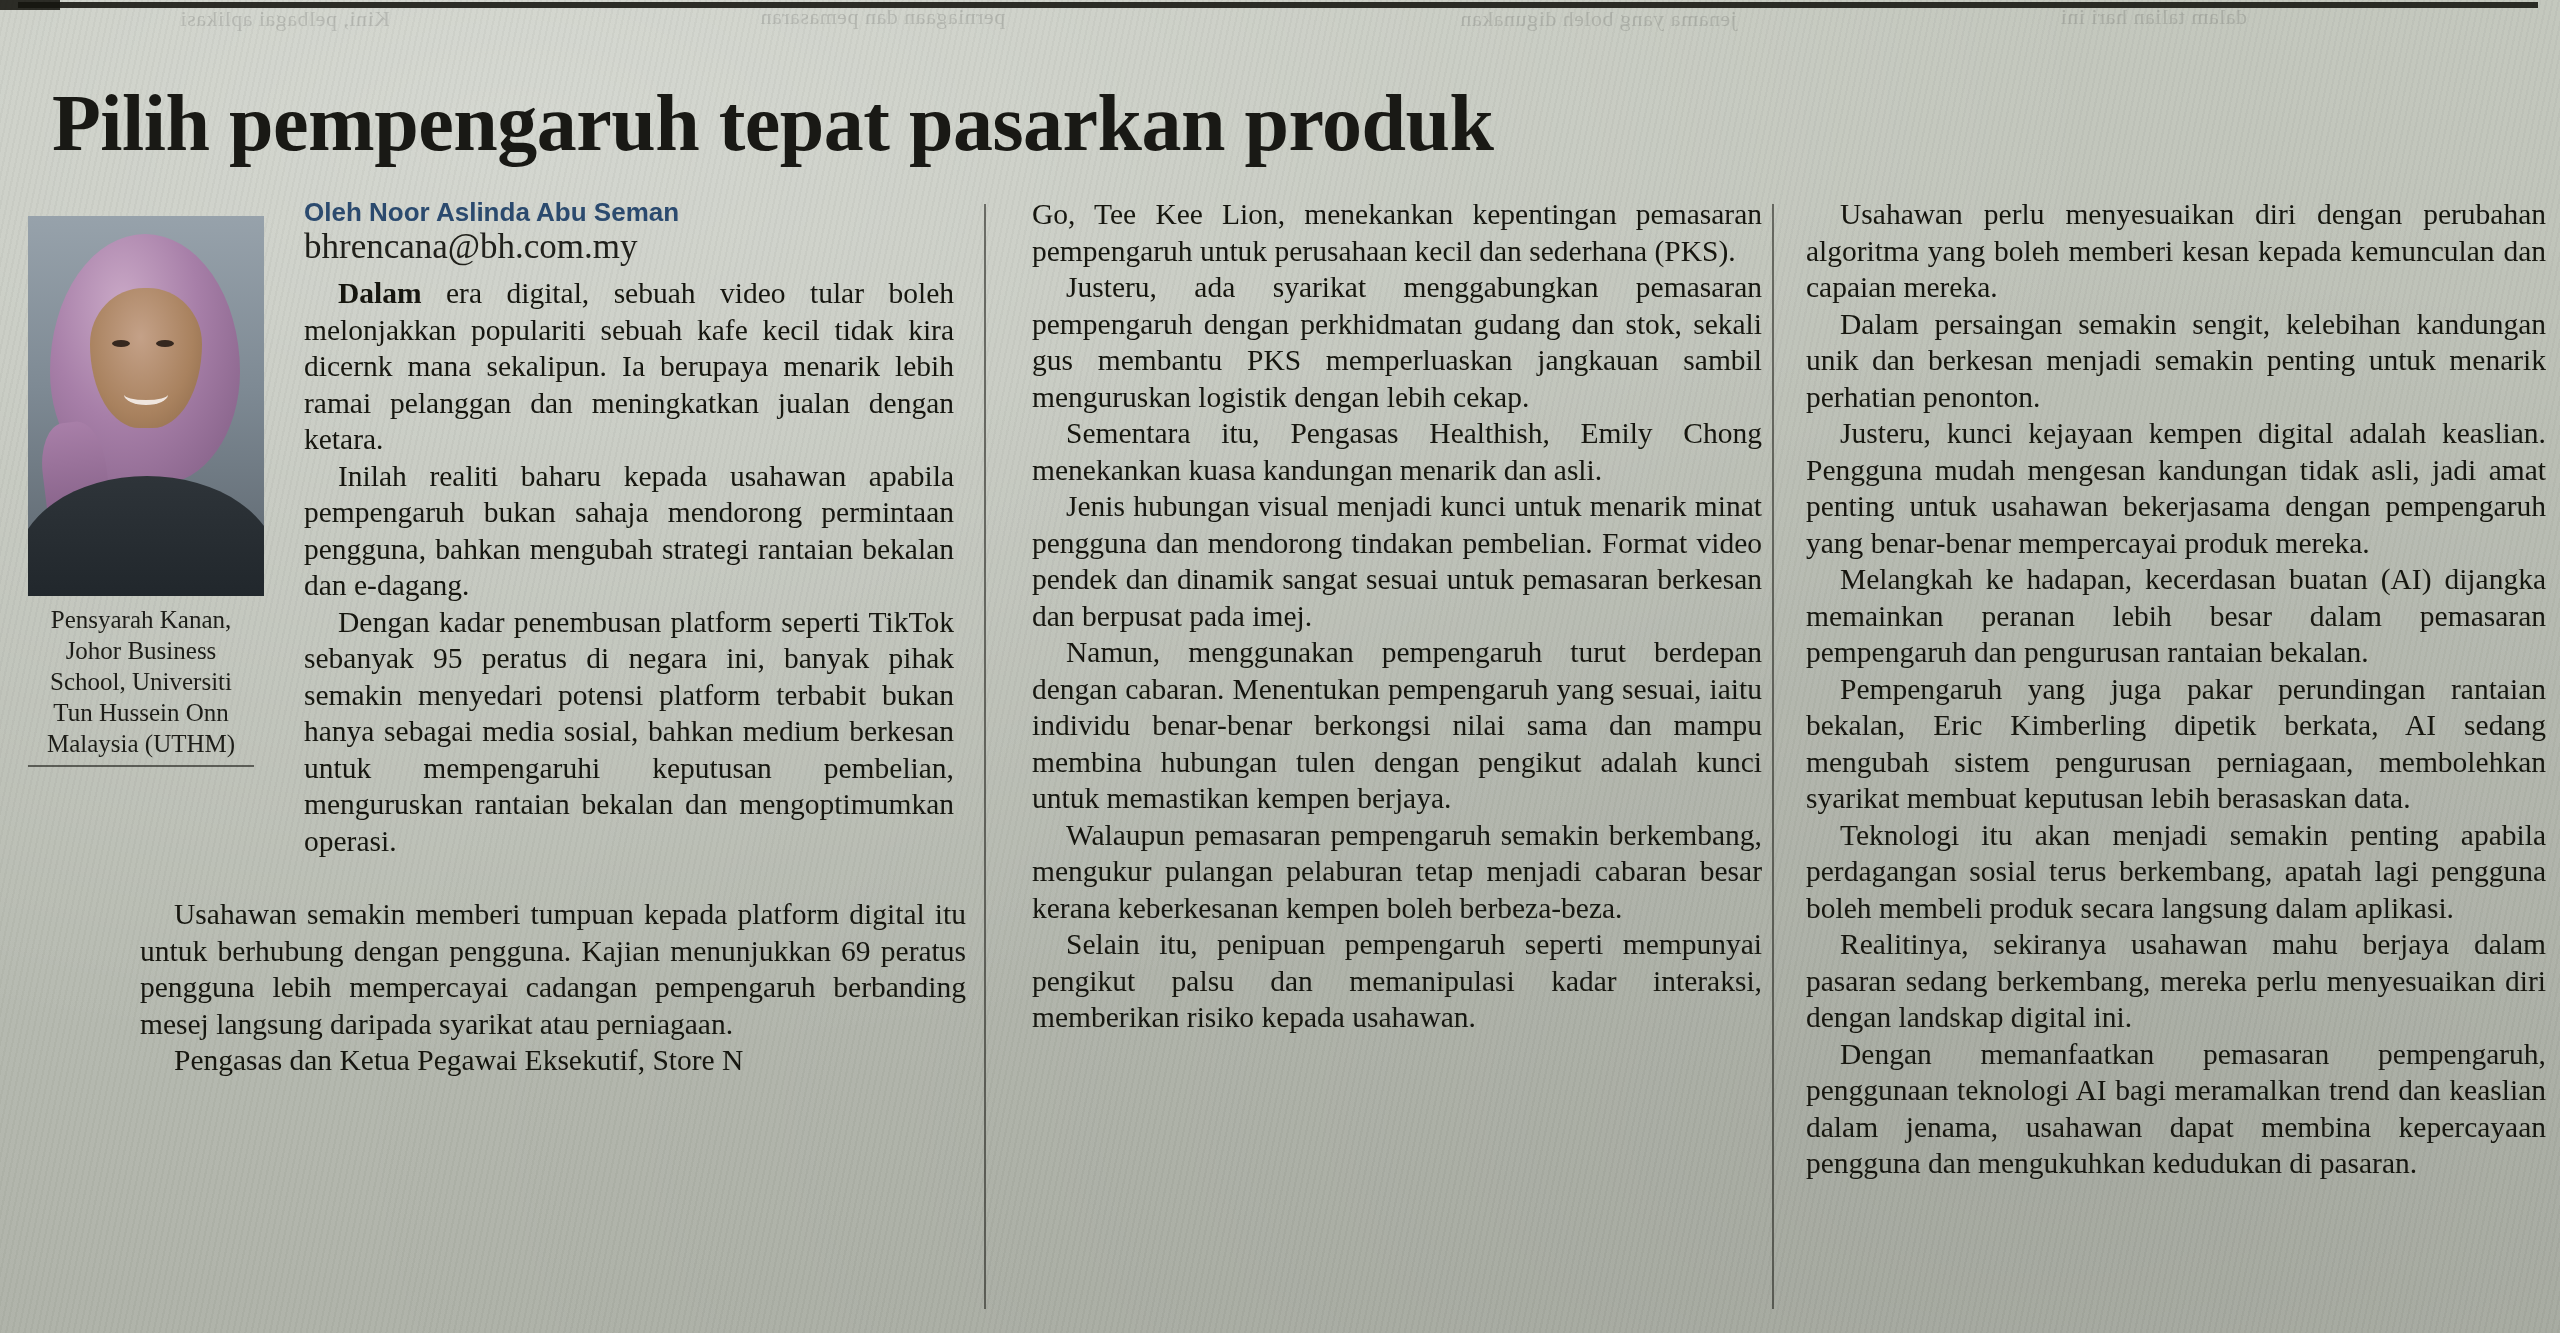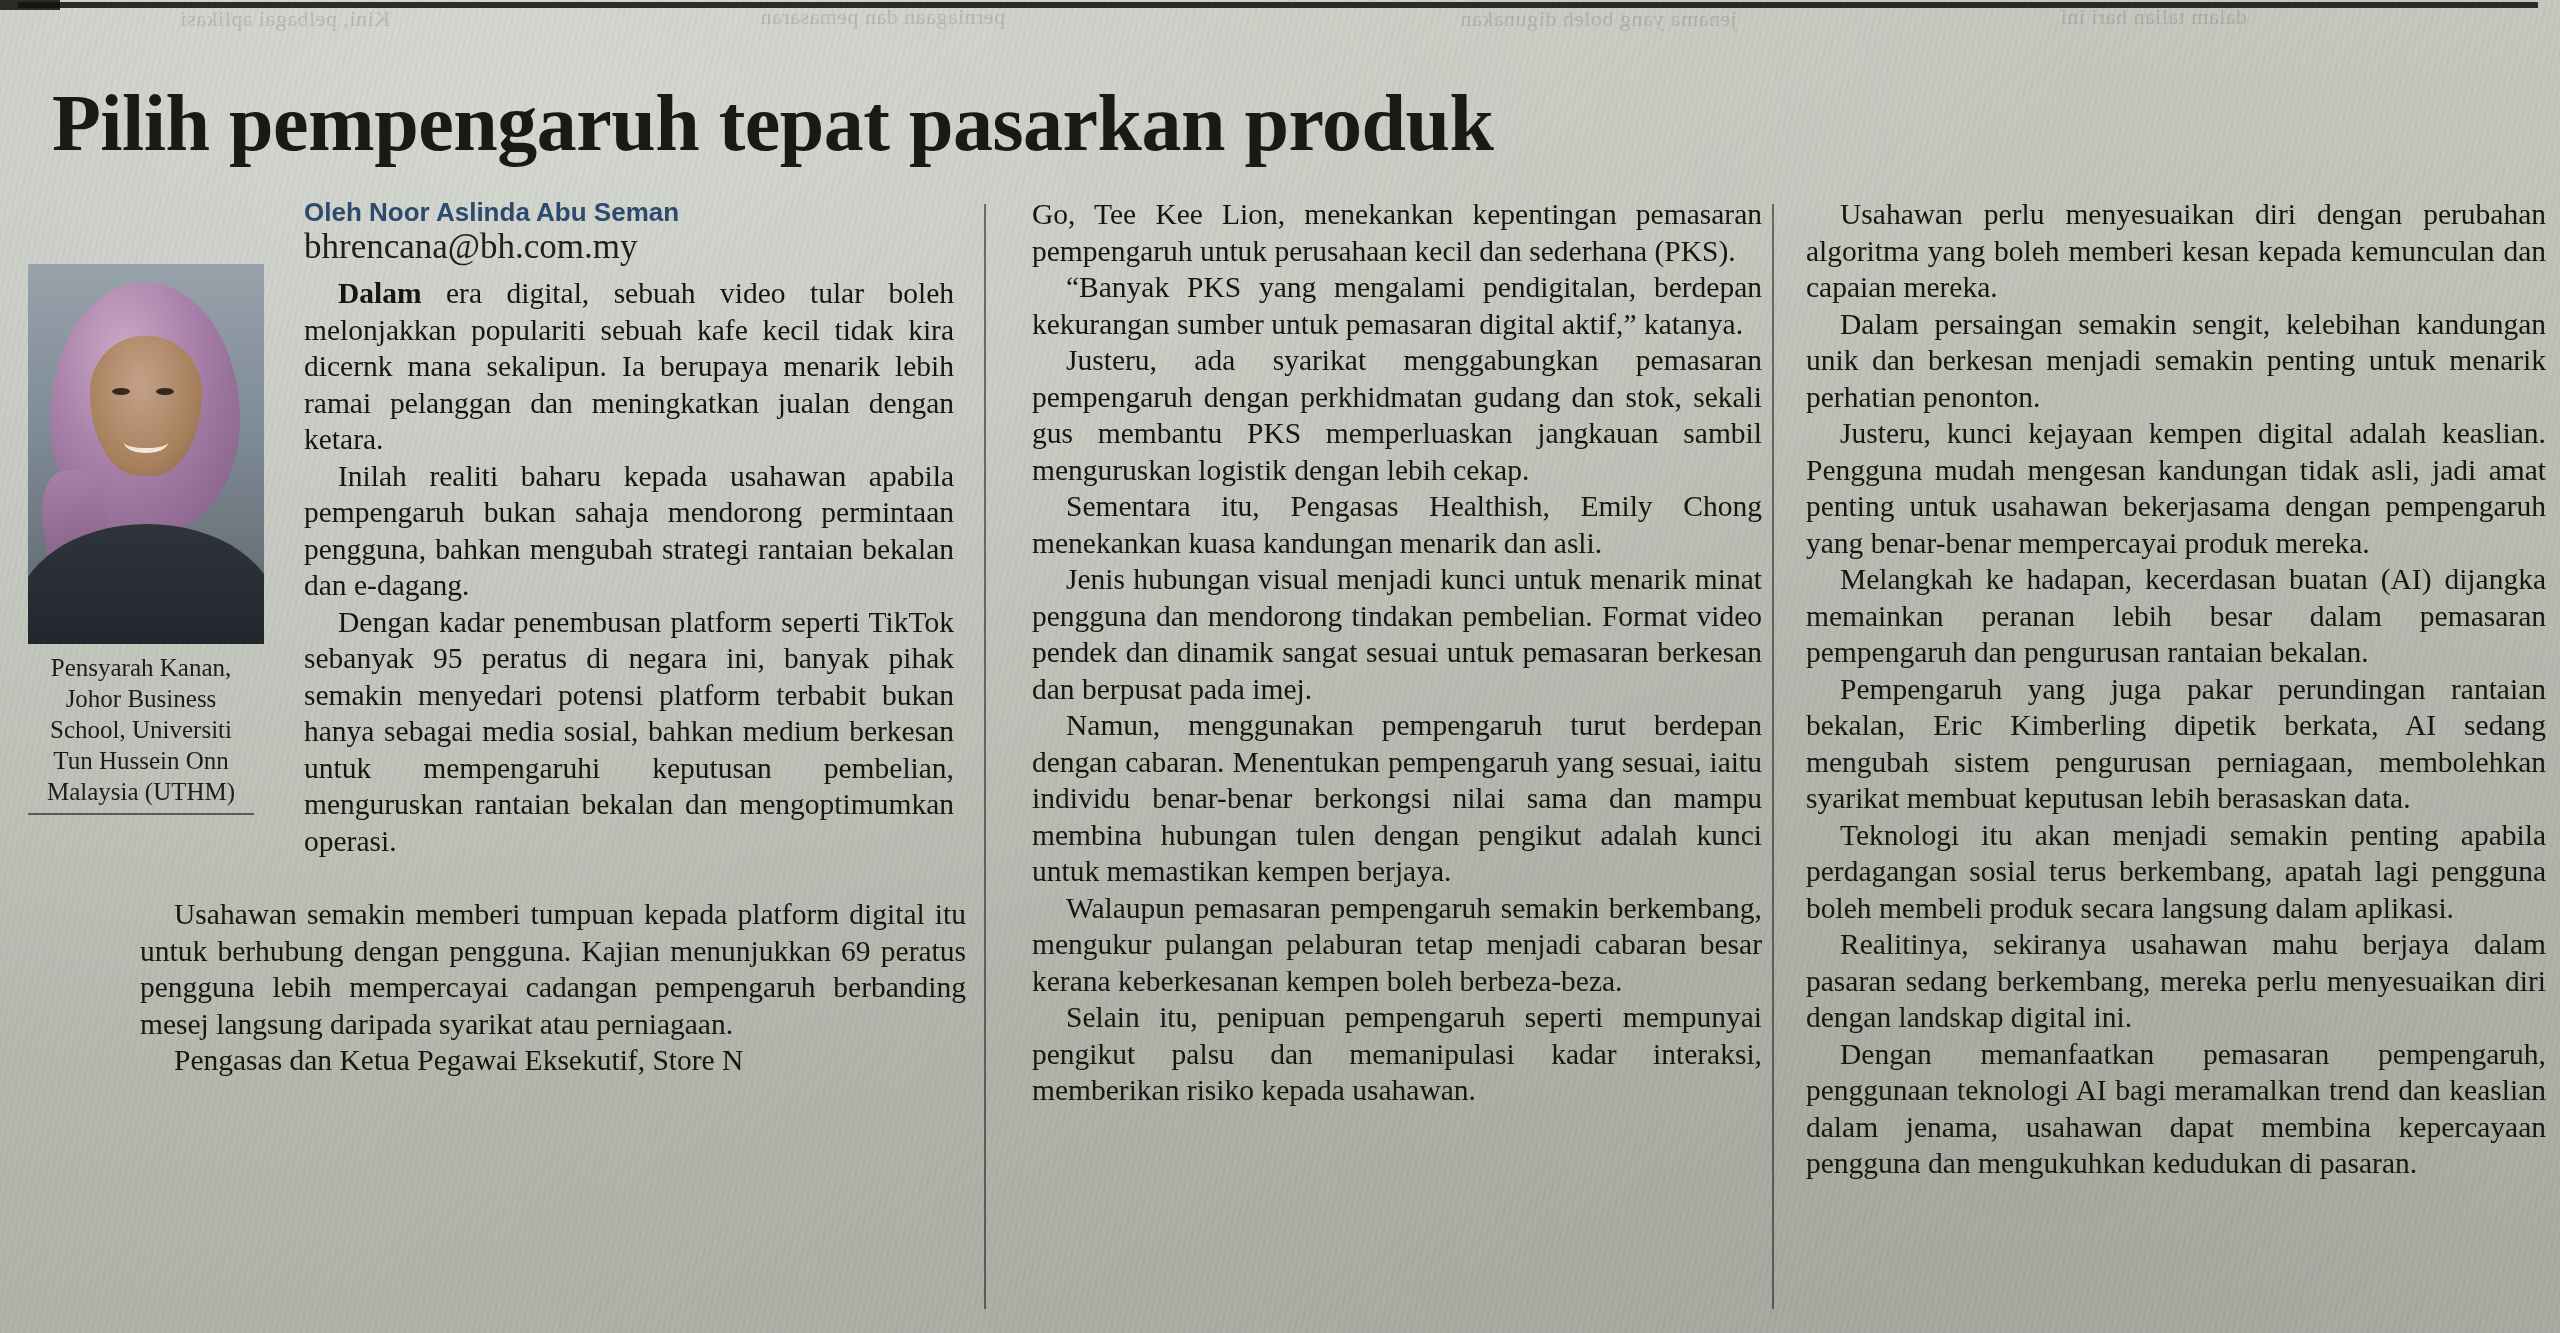--- a/index.html
+++ b/index.html
@@ -97,21 +97,20 @@
   }
   .col-rule.r1 { left: 956px; }
   .col-rule.r2 { left: 1744px; }
 
   
   .photo-wrap {
     position: absolute;
     left: 0px;
     top: 20px;
     width: 236px;
-    margin-top: 48px;
   }
   .photo {
     position: relative;
     width: 236px;
     height: 380px;
     overflow: hidden;
     background: linear-gradient(180deg, #8e9aa4 0%, #6e7a86 40%, #4c545c 100%);
   }
   
   .ph-bg {
@@ -254,21 +253,20 @@
       <div style="height:0;"></div>
     </div>
 
     <div class="col" style="left:112px; top:700px; width:826px;">
       <p class="para">Usahawan semakin memberi tumpuan kepada platform digital itu untuk berhubung dengan pengguna. Kajian menunjukkan 69 peratus pengguna lebih mempercayai cadangan pempengaruh berbanding mesej langsung daripada syarikat atau perniagaan.</p>
       <p class="para">Pengasas dan Ketua Pegawai Eksekutif, Store N</p>
     </div>
 
     <div class="col col2">
       <p class="para noindent">Go, Tee Kee Lion, menekankan kepentingan pemasaran pempengaruh untuk perusahaan kecil dan sederhana (PKS).</p>
-      <p class="para">“Banyak PKS yang mengalami pendigitalan, berdepan kekurangan sumber untuk pemasaran digital aktif,” katanya.</p>
       <p class="para">Justeru, ada syarikat menggabungkan pemasaran pempengaruh dengan perkhidmatan gudang dan stok, sekali gus membantu PKS memperluaskan jangkauan sambil menguruskan logistik dengan lebih cekap.</p>
       <p class="para">Sementara itu, Pengasas Healthish, Emily Chong menekankan kuasa kandungan menarik dan asli.</p>
       <p class="para">Jenis hubungan visual menjadi kunci untuk menarik minat pengguna dan mendorong tindakan pembelian. Format video pendek dan dinamik sangat sesuai untuk pemasaran berkesan dan berpusat pada imej.</p>
       <p class="para">Namun, menggunakan pempengaruh turut berdepan dengan cabaran. Menentukan pempengaruh yang sesuai, iaitu individu benar-benar berkongsi nilai sama dan mampu membina hubungan tulen dengan pengikut adalah kunci untuk memastikan kempen berjaya.</p>
       <p class="para">Walaupun pemasaran pempengaruh semakin berkembang, mengukur pulangan pelaburan tetap menjadi cabaran besar kerana keberkesanan kempen boleh berbeza-beza.</p>
       <p class="para">Selain itu, penipuan pempengaruh seperti mempunyai pengikut palsu dan memanipulasi kadar interaksi, memberikan risiko kepada usahawan.</p>
     </div>
 
     <div class="col col3">
       <p class="para">Usahawan perlu menyesuaikan diri dengan perubahan algoritma yang boleh memberi kesan kepada kemunculan dan capaian mereka.</p>

